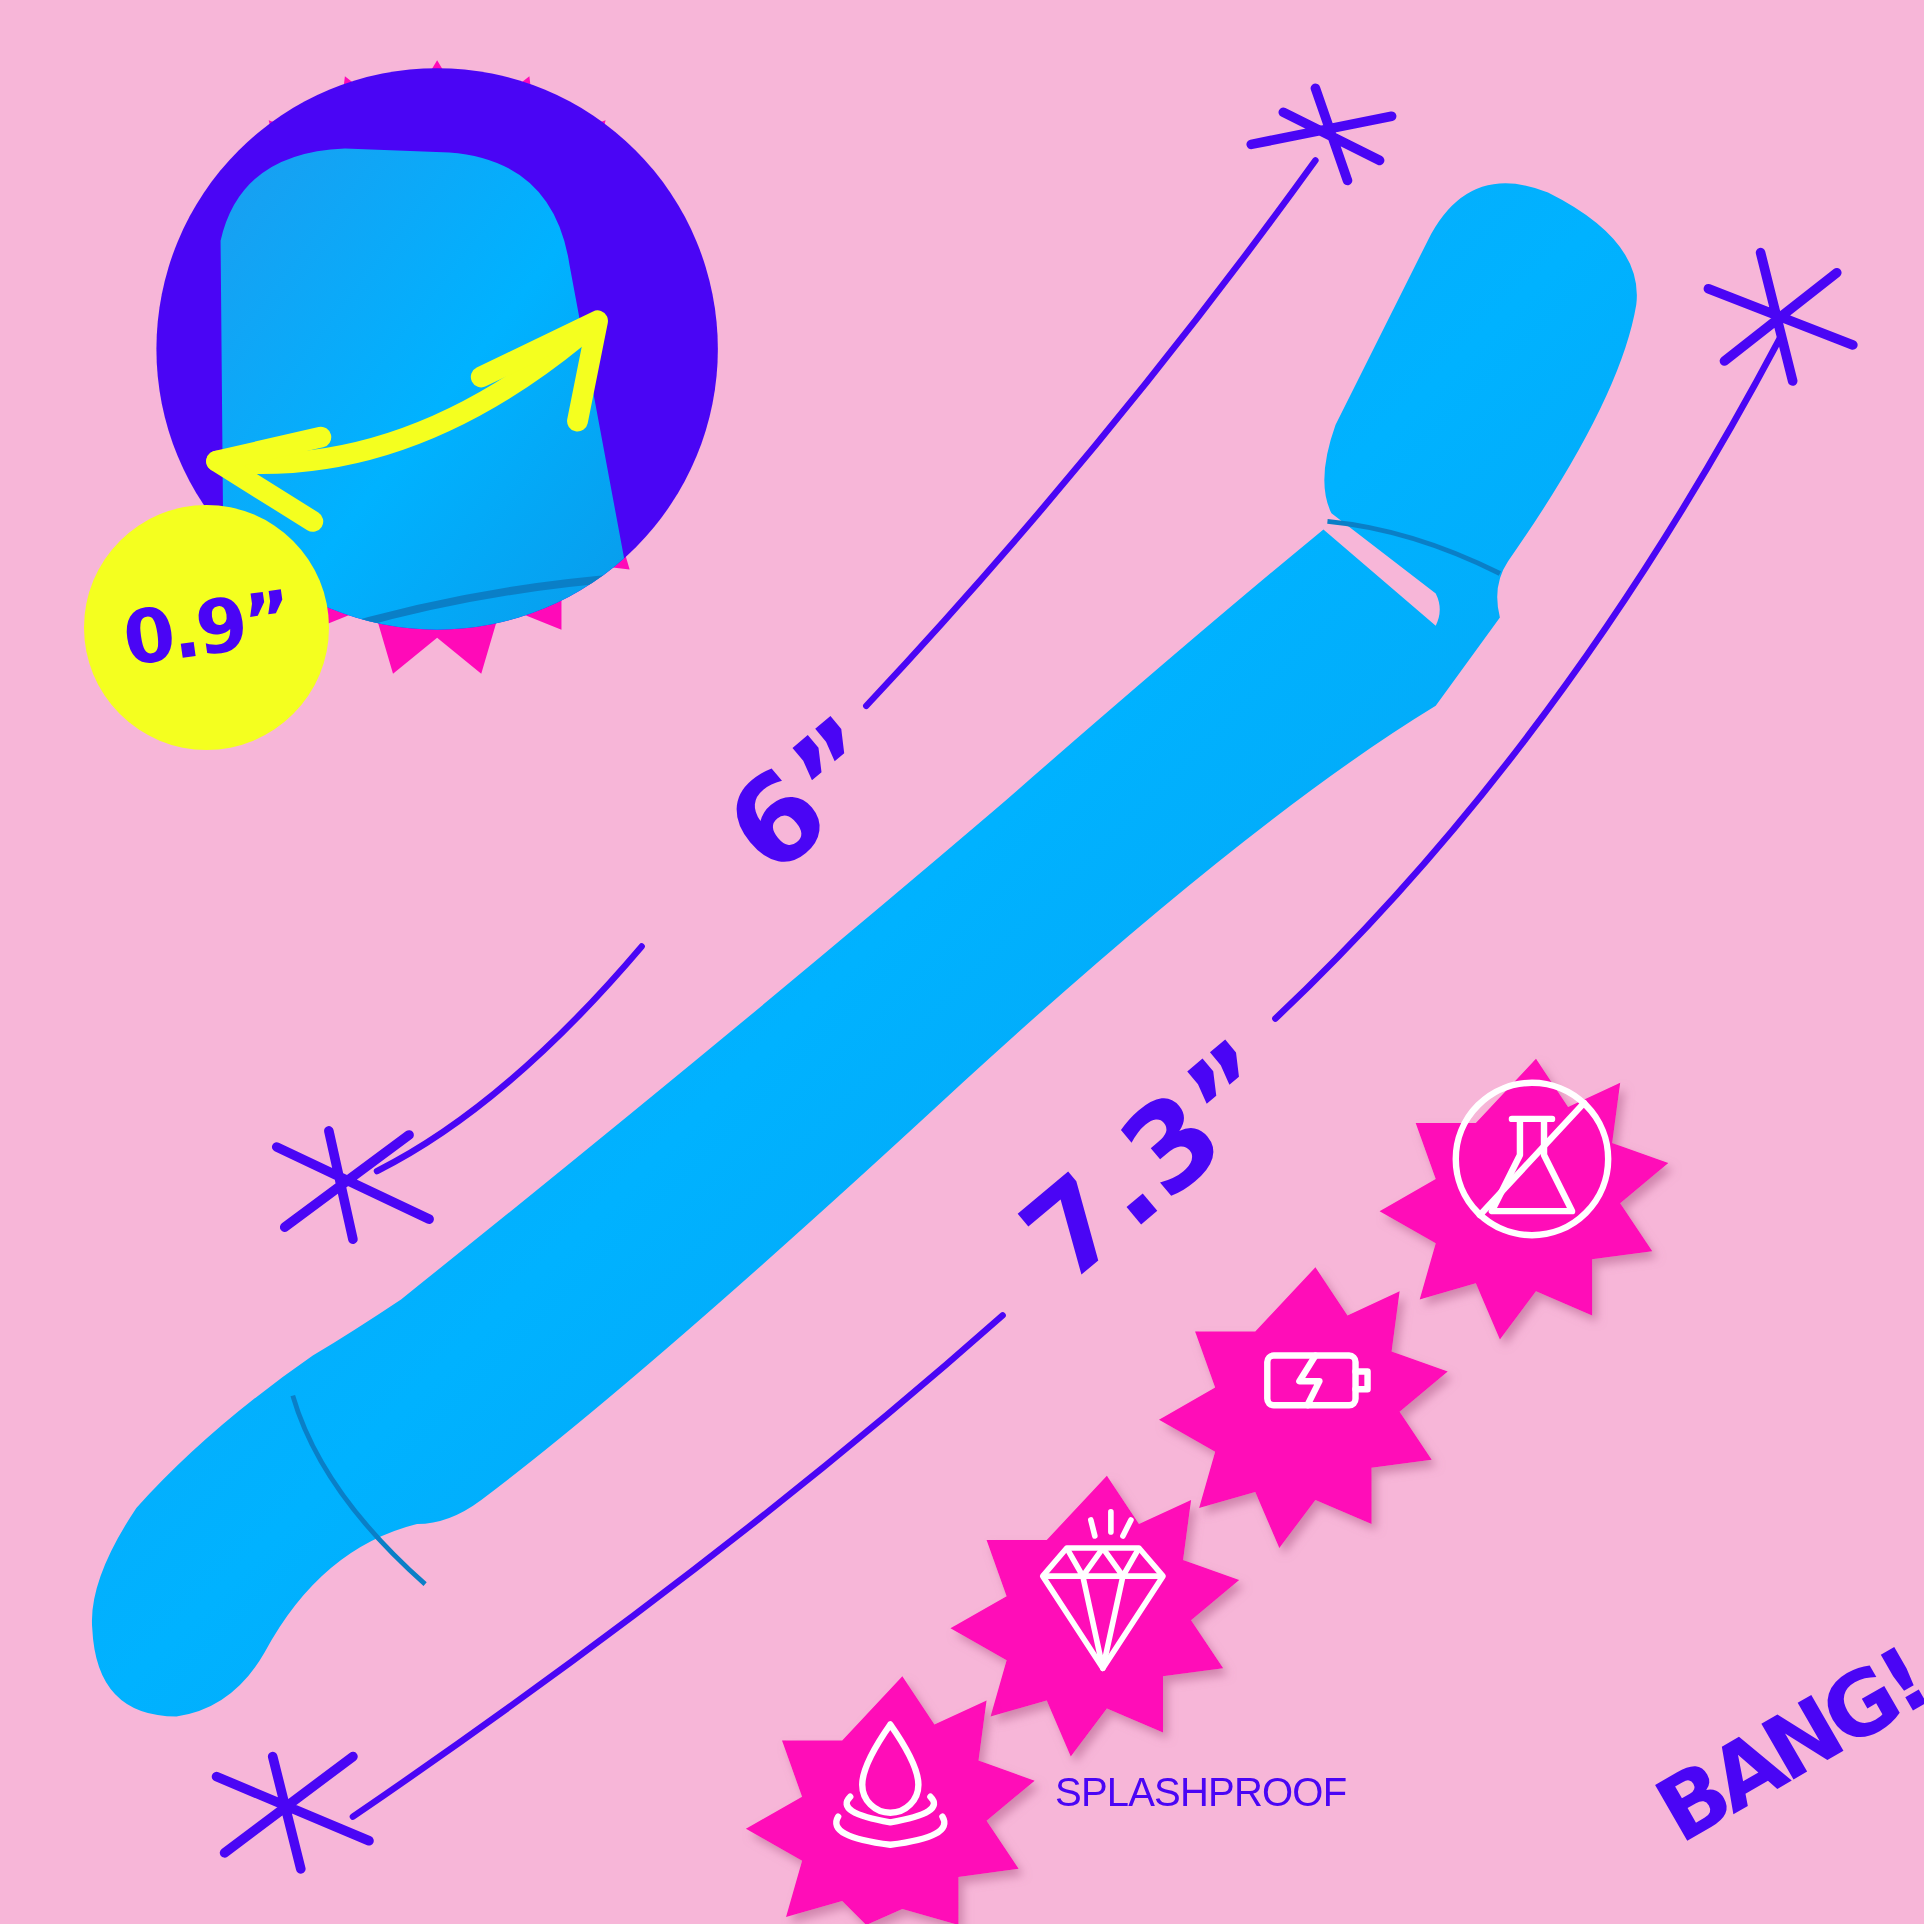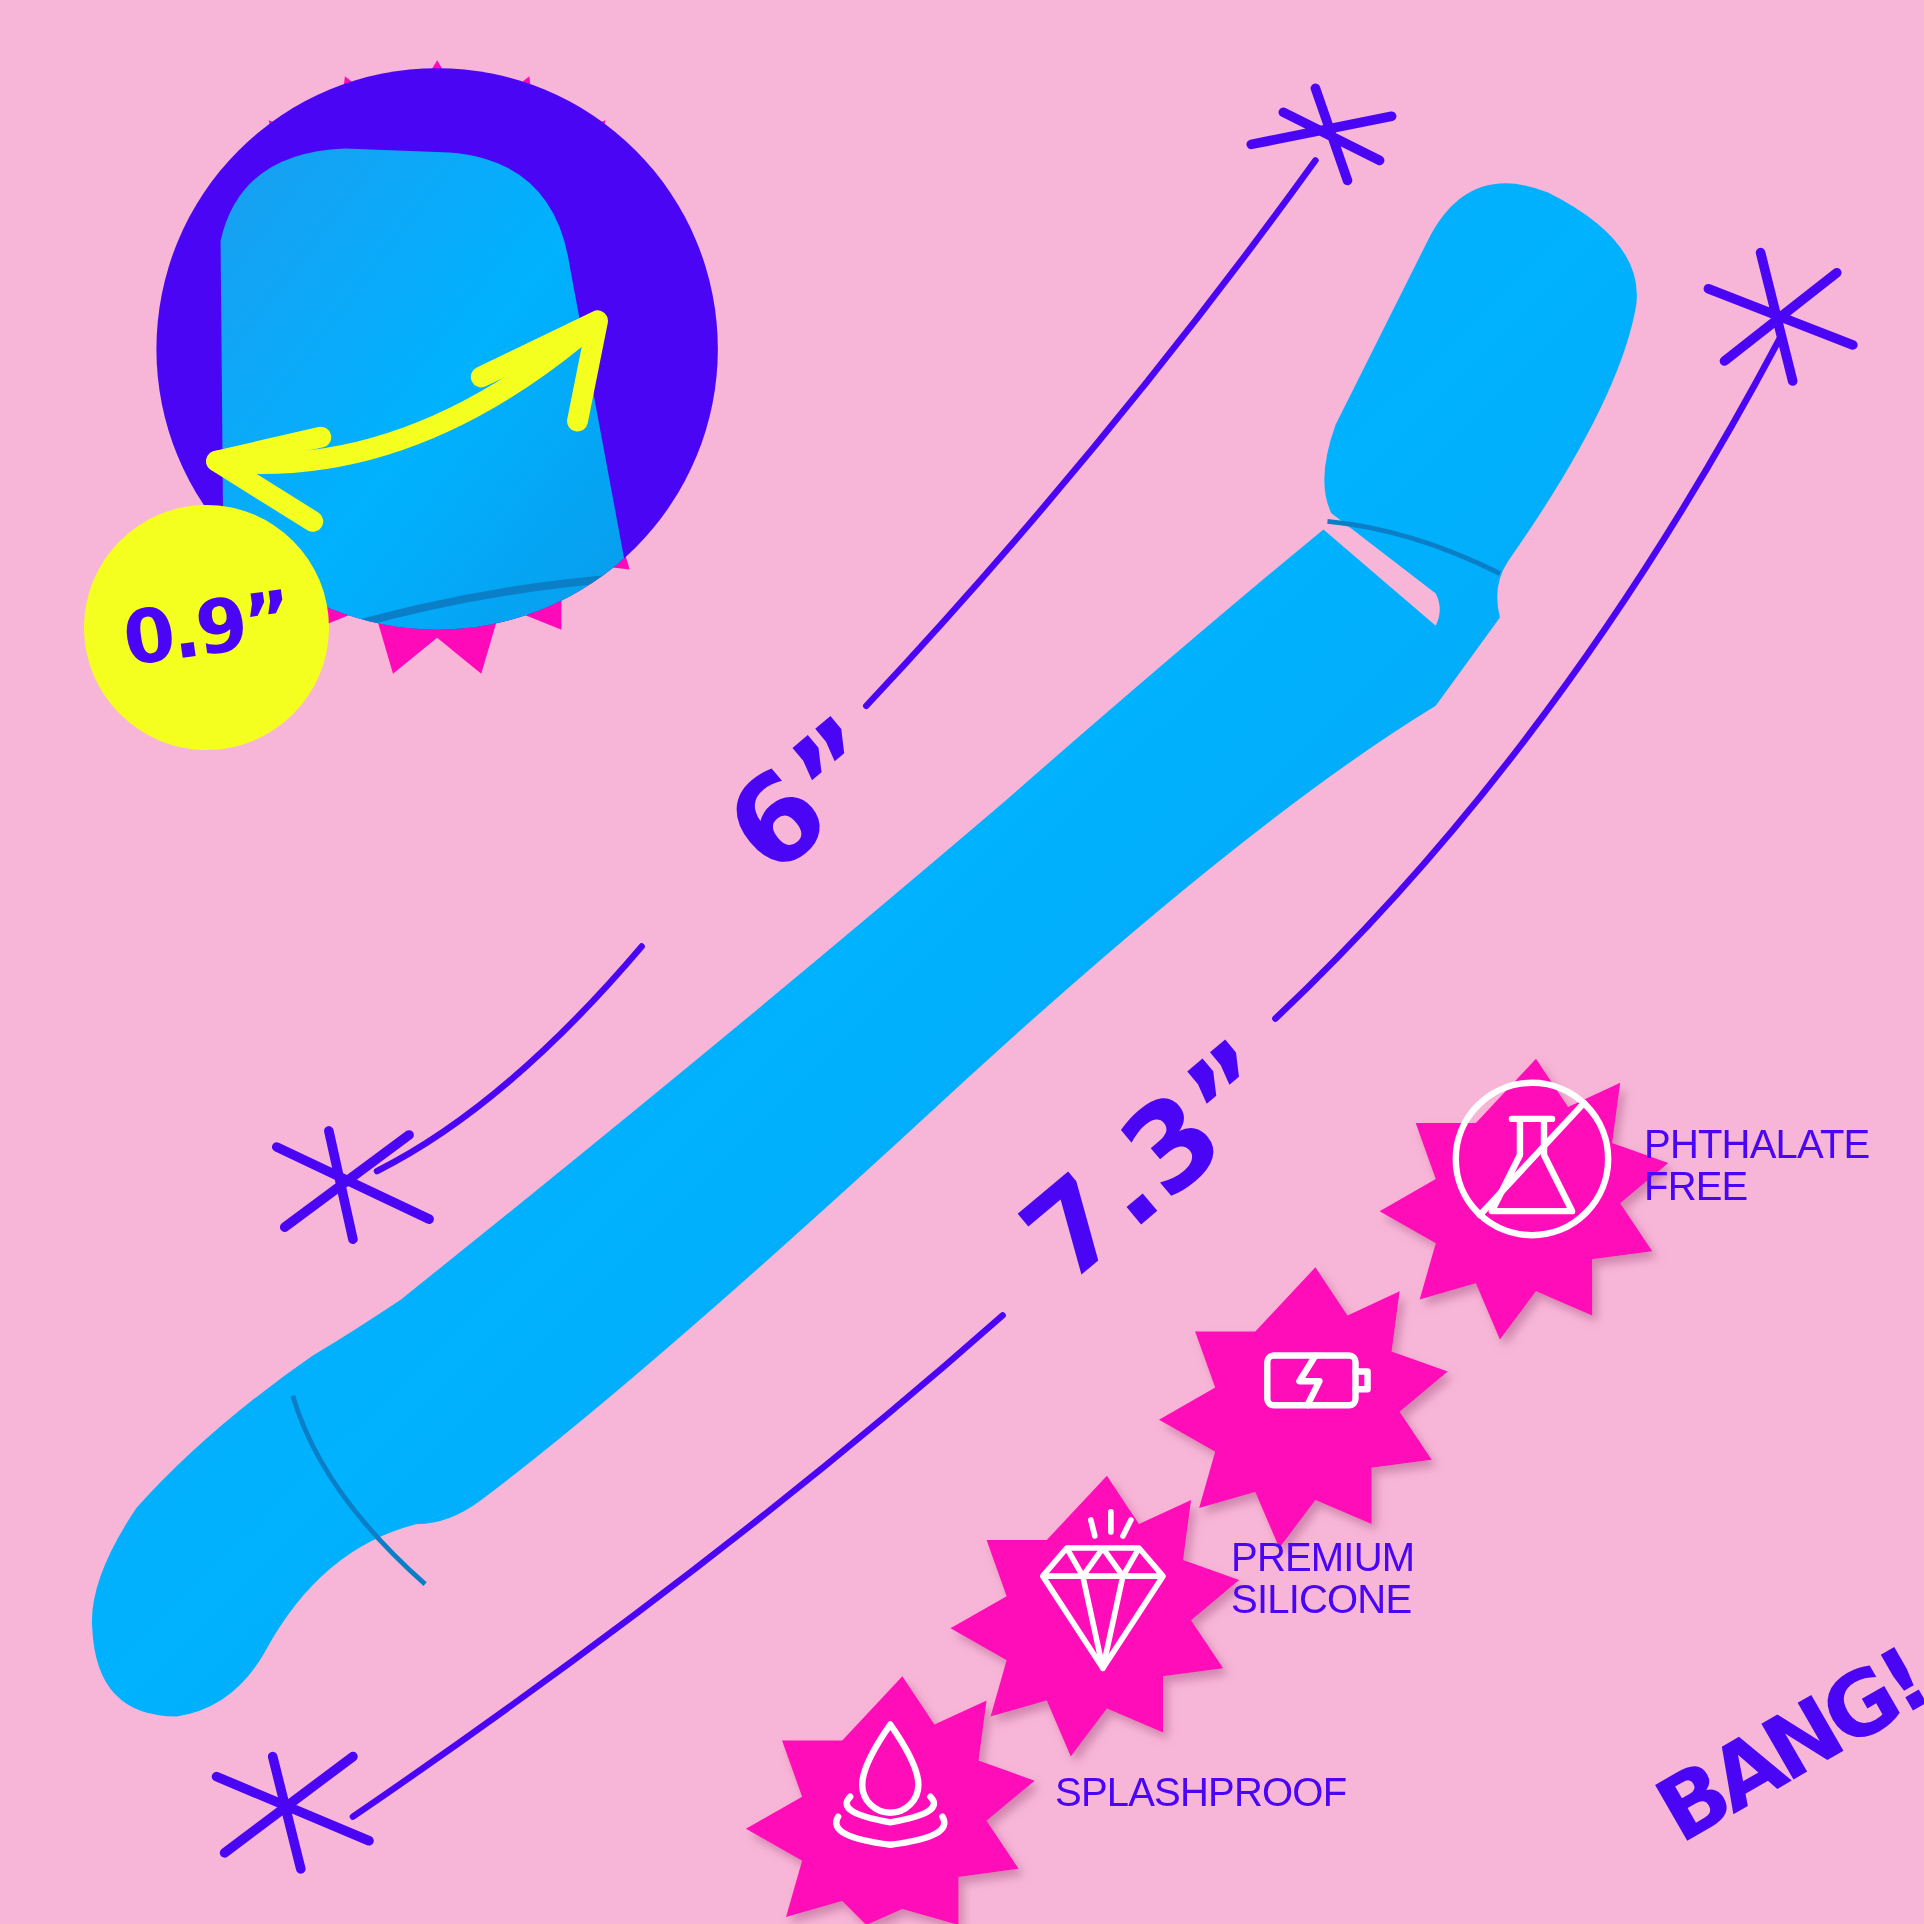--- a/index.html
+++ b/index.html
@@ -106,32 +106,20 @@
     </g>
   </svg>
 
   <div class="badge-yellow">
     <span>0.9”</span>
   </div>
 
   <div class="dim-label" style="left:726px; top:726px; font-size:120px; transform: rotate(-40deg);">6”</div>
   <div class="dim-label" style="left:1007px; top:1091px; font-size:120px; transform: rotate(-40deg);">7.3”</div>
 
-  <div class="feature" style="left:1644px; top:1123px;">
-    <div class="feature-text">
-      <div>PHTHALATE</div>
-      <div>FREE</div>
-    </div>
-  </div>
-  <div class="feature" style="left:1231px; top:1536px;">
-    <div class="feature-text">
-      <div>PREMIUM</div>
-      <div>SILICONE</div>
-    </div>
-  </div>
   <div class="feature" style="left:1055px; top:1771px;">
     <div class="feature-text">
       <div>SPLASHPROOF</div>
     </div>
   </div>
 
 </div>
 
 
 </body></html>

